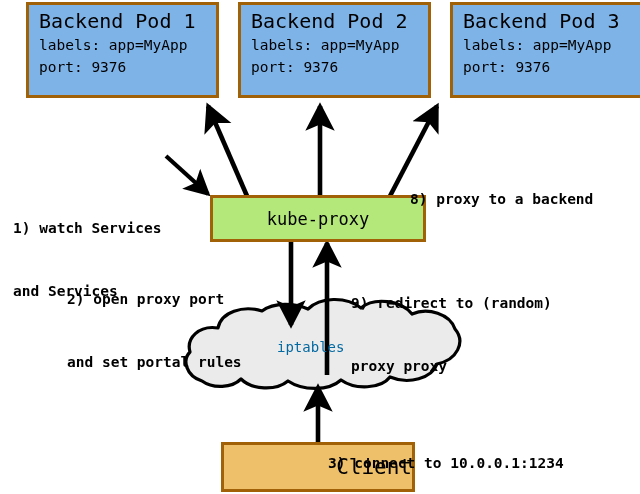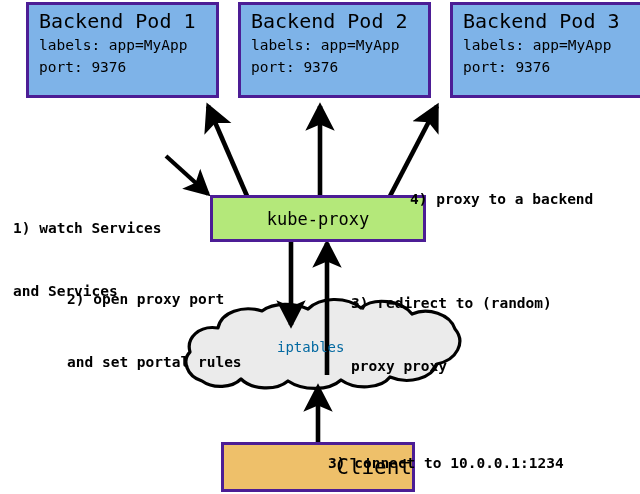--- a/index.html
+++ b/index.html
@@ -18,21 +18,21 @@
   svg.layer {
     position: absolute;
     top: 0;
     left: 0;
     width: 640px;
     height: 494px;
   }
   .node-box {
     position: absolute;
     box-sizing: border-box;
-    border: 3px solid #4c1d95;
+    border: 3px solid #a16207;
     font-family: "DejaVu Sans Mono", "Liberation Mono", monospace;
     color: #000000;
   }
   .pod-box {
     background: #7eb3e8;
     padding: 3px 8px 0 10px;
   }
   .pod-title {
     font-size: 20px;
     line-height: 26px;
@@ -171,21 +171,21 @@
   <div class="step-label" style="left:67px; top:247px;">
     <div>2) open proxy port</div>
     <div>and set portal rules</div>
   </div>
 
   <div class="step-label" style="left:328px; top:411px;">
     <div>3) connect to 10.0.0.1:1234</div>
   </div>
 
   <div class="step-label" style="left:351px; top:251px;">
-    <div>3) redirect to (random)</div>
+    <div>9) redirect to (random)</div>
     <div>proxy proxy</div>
   </div>
 
   <div class="step-label" style="left:410px; top:147px;">
-    <div>4) proxy to a backend</div>
+    <div>8) proxy to a backend</div>
   </div>
 
 </div>
 
 </body></html>

